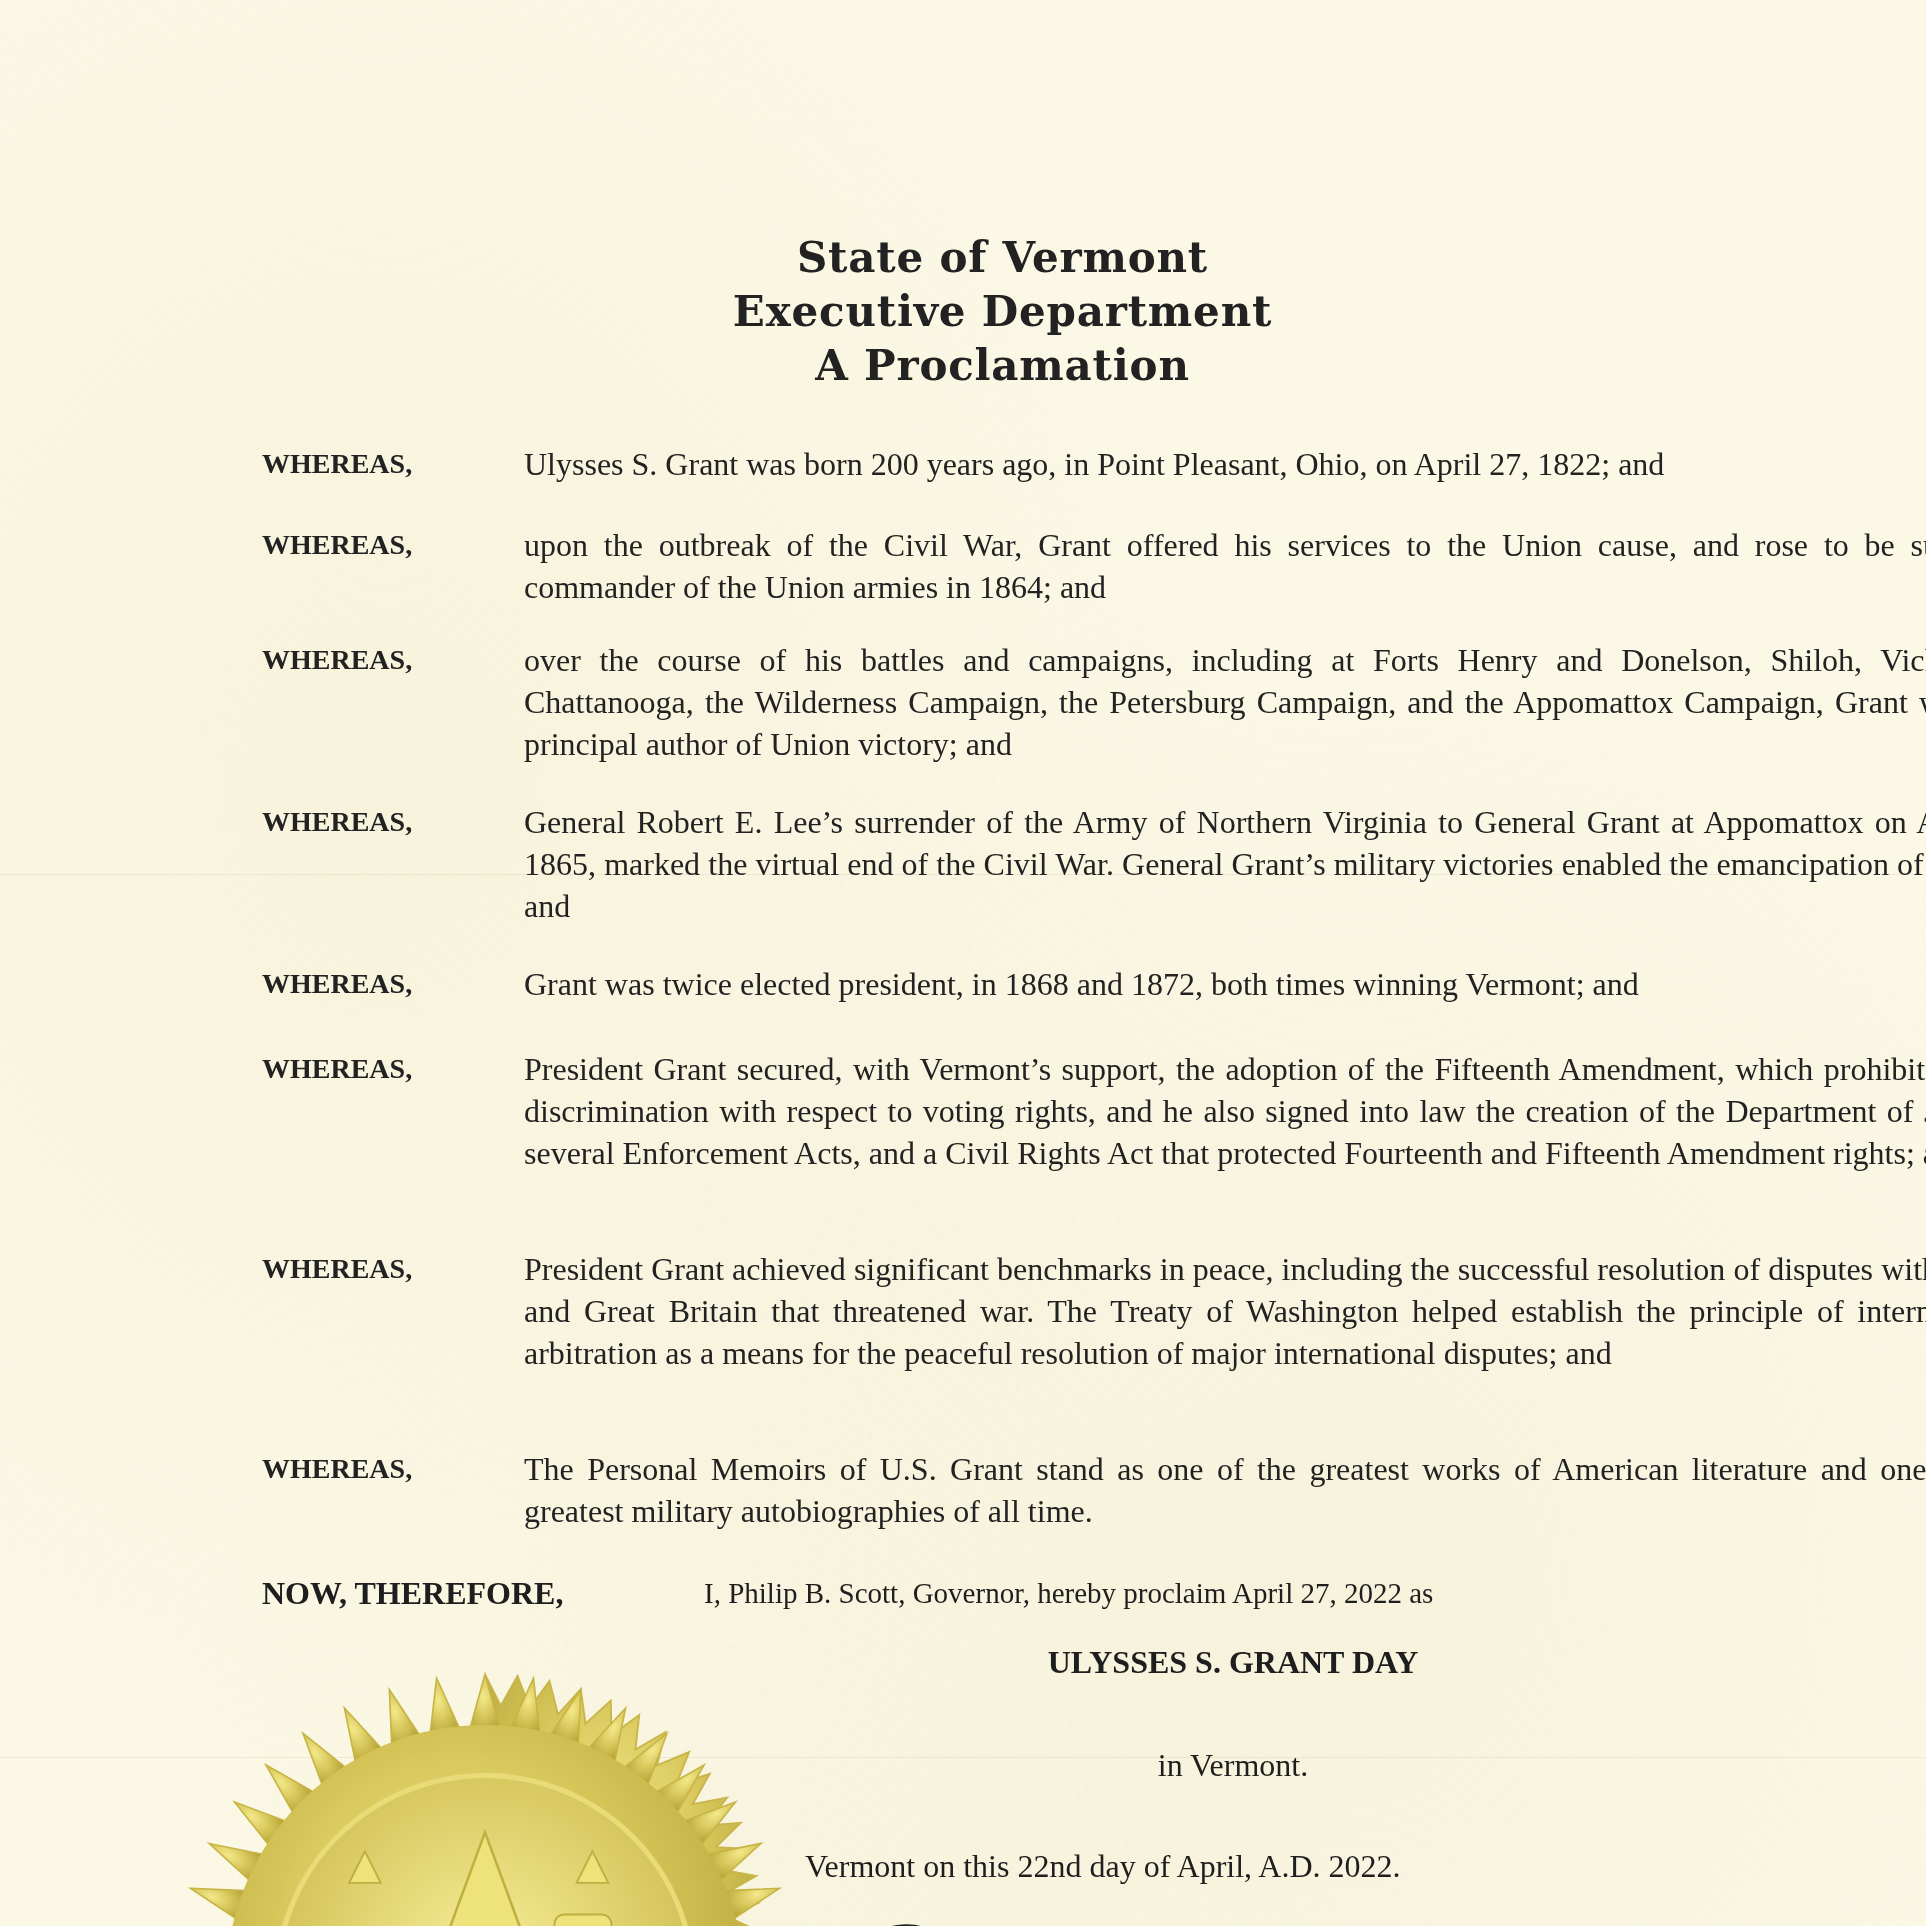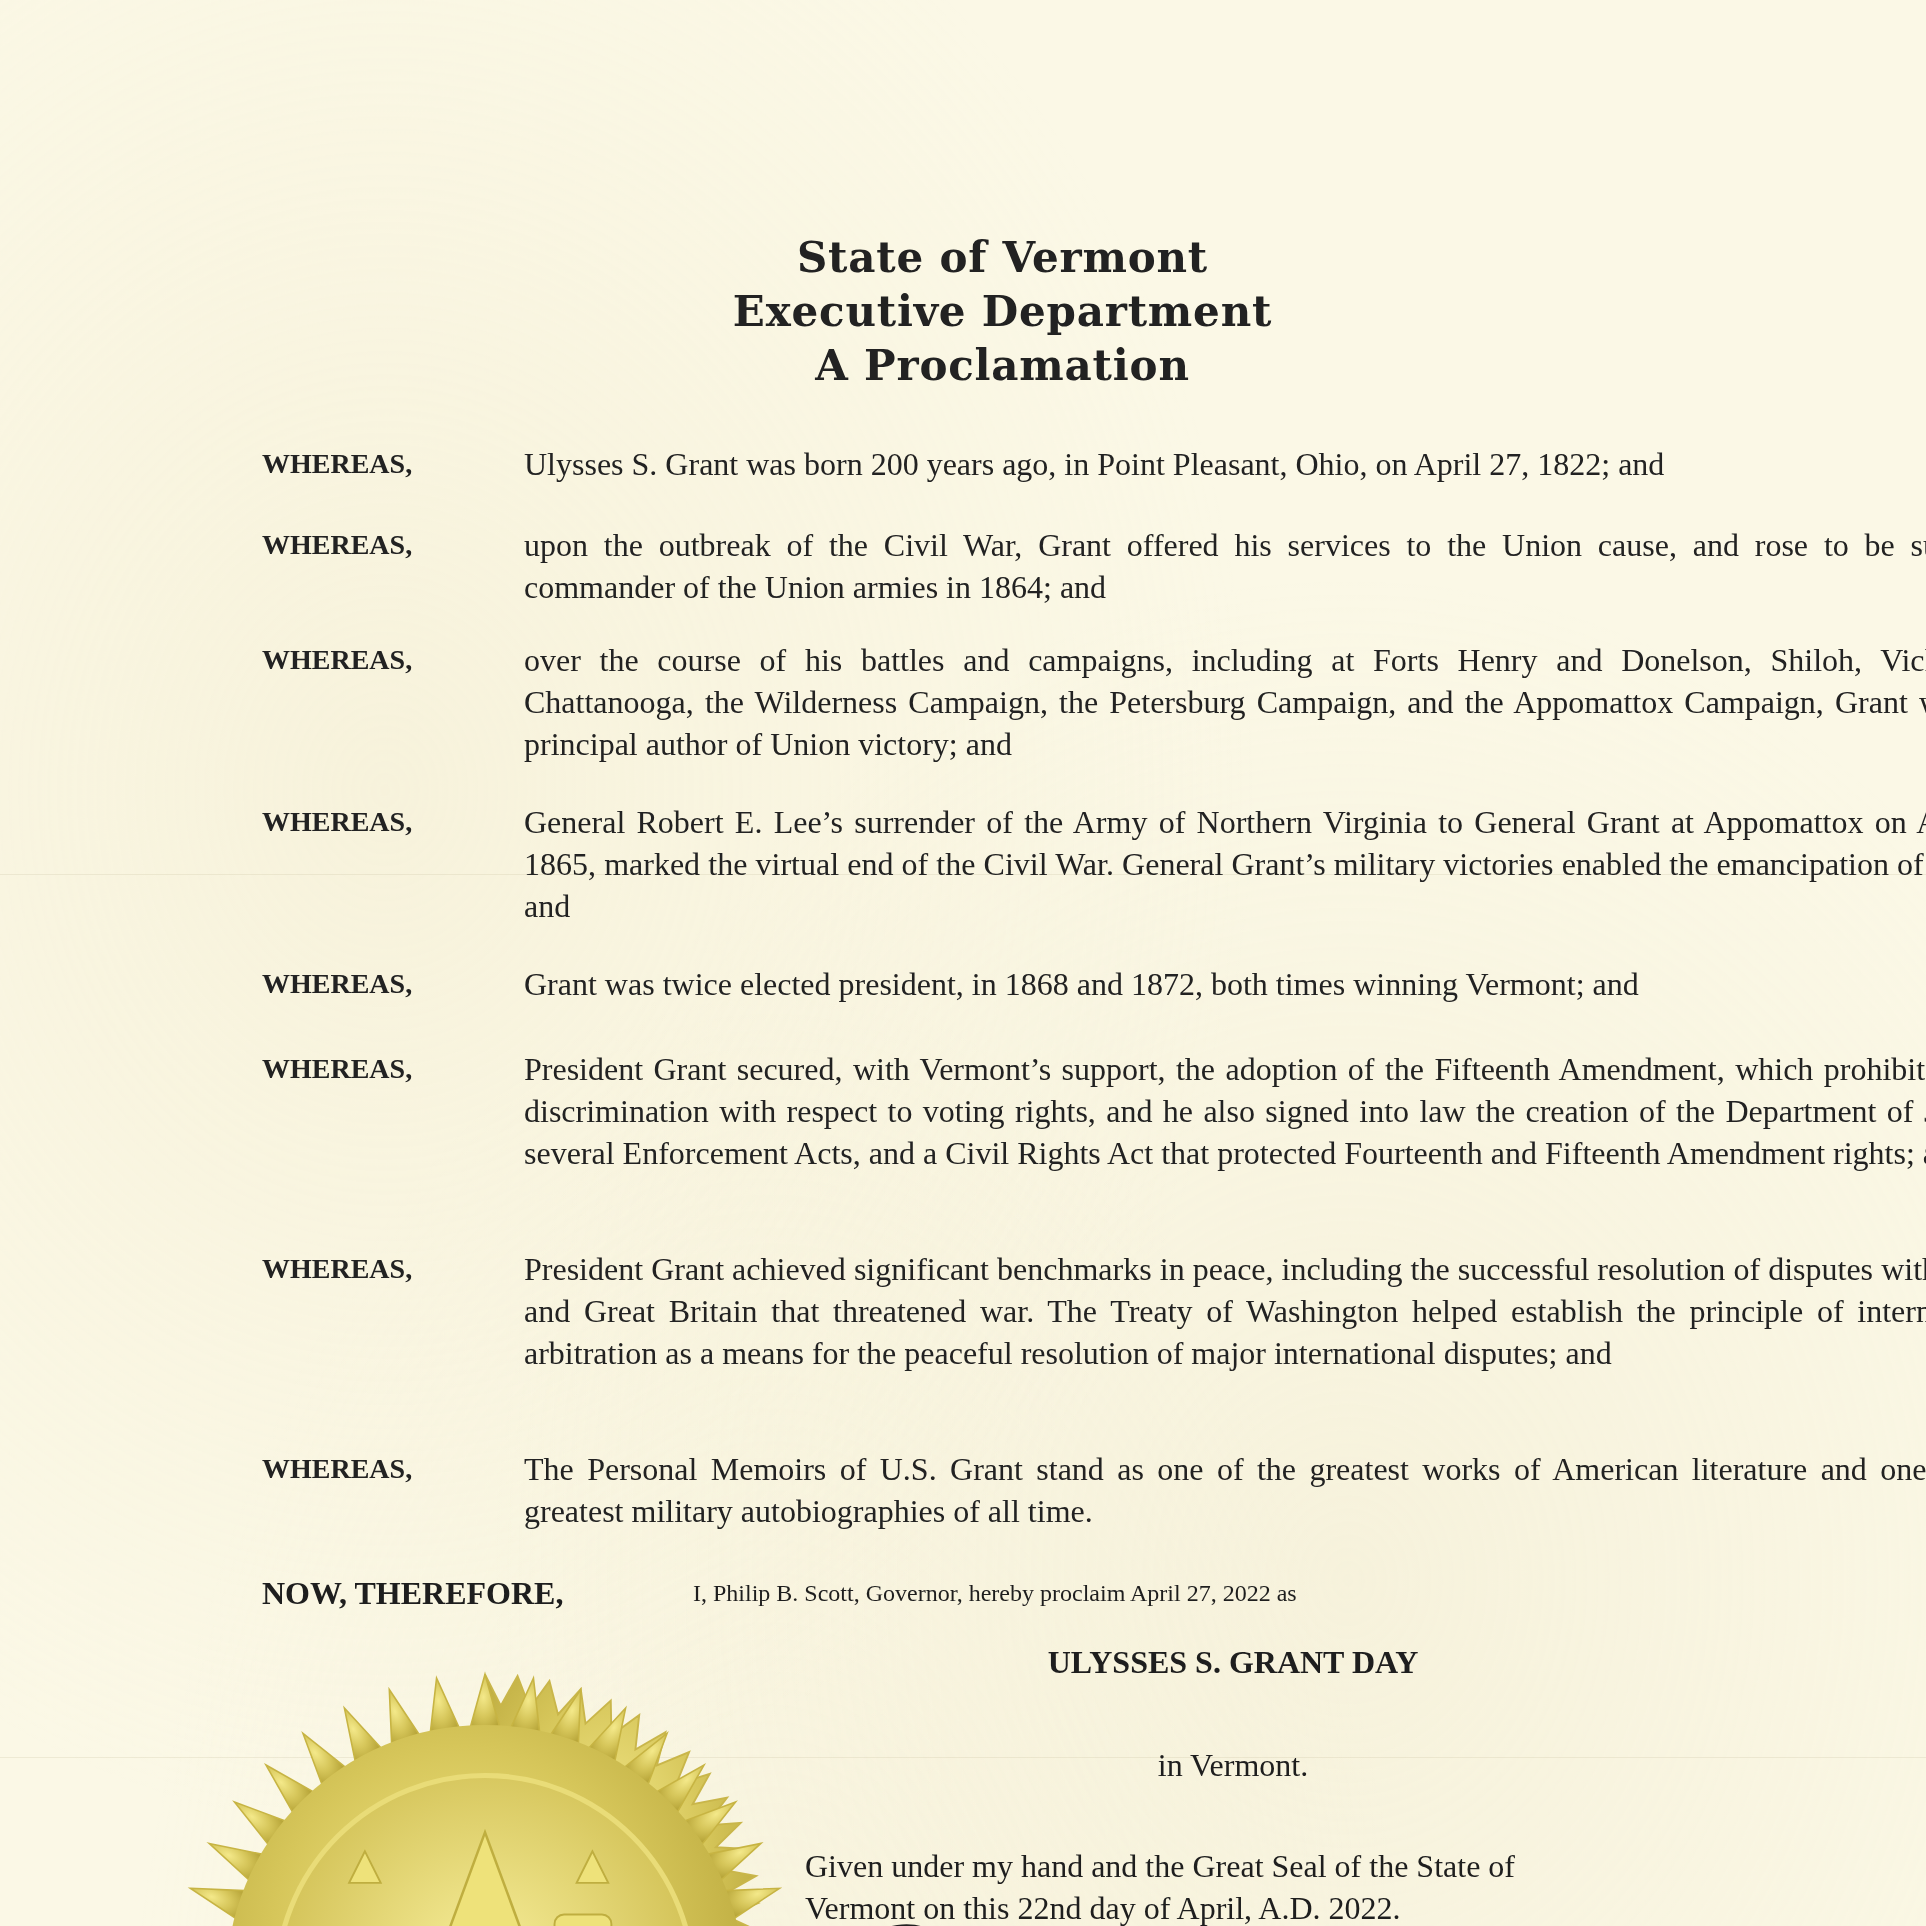--- a/index.html
+++ b/index.html
@@ -27,21 +27,21 @@
     position: absolute; left: 0; top: 0;
     font-weight: bold; font-size: 28px; line-height: 42px; color: #222;
   }
   .clause .body {
     position: absolute; left: 262px; top: 0; width: 1495px;
     font-size: 32px; line-height: 42px; text-align: justify; color: #222;
   }
 
   .now { position: absolute; left: 262px; top: 1572px; }
   .now .lead { font-weight: bold; font-size: 32px; line-height: 42px; position: absolute; left: 0; top: 0; white-space: nowrap; }
-  .now .body { font-size: 24px; line-height: 42px; position: absolute; left: 431px; top: 0; white-space: nowrap; }
+  .now .body { font-size: 29px; line-height: 42px; position: absolute; left: 442px; top: 0; white-space: nowrap; }
 
   .procl-title { position: absolute; left: 1002px; width: 462px; top: 1641px; text-align: center; font-weight: bold; font-size: 32px; line-height: 42px; }
   .procl-place { position: absolute; left: 1002px; width: 462px; top: 1716px; text-align: center; font-size: 32px; line-height: 42px; margin-top: 28px; }
 
   .given { position: absolute; left: 805px; top: 1845px; width: 847px; font-size: 32px; line-height: 42px; }
 
   .seal { position: absolute; left: 169px; top: 1668px; width: 632px; height: 632px; }
 
   .gov-sig { position: absolute; left: 751px; top: 1911px; width: 539px; height: 501px; }
 </style>
@@ -92,21 +92,20 @@
 
 <div class="now">
   <div class="lead">NOW, THEREFORE,</div>
   <div class="body">I, Philip B. Scott, Governor, hereby proclaim April 27, 2022 as</div>
 </div>
 
 <div class="procl-title">ULYSSES S. GRANT DAY</div>
 <div class="procl-place">in Vermont.</div>
 
 <div class="given">
-  <div>Given under my hand and the Great Seal of the State of</div>
   <div>Vermont on this 22nd day of April, A.D. 2022.</div>
 </div>
 
 <div class="seal">
   <svg viewBox="0 0 200 200" width="632" height="632">
     <defs>
       <radialGradient id="gold" cx="45%" cy="40%" r="65%">
         <stop offset="0%" stop-color="#f4e98a"></stop>
         <stop offset="55%" stop-color="#d6c65a"></stop>
         <stop offset="100%" stop-color="#b8a63a"></stop>

